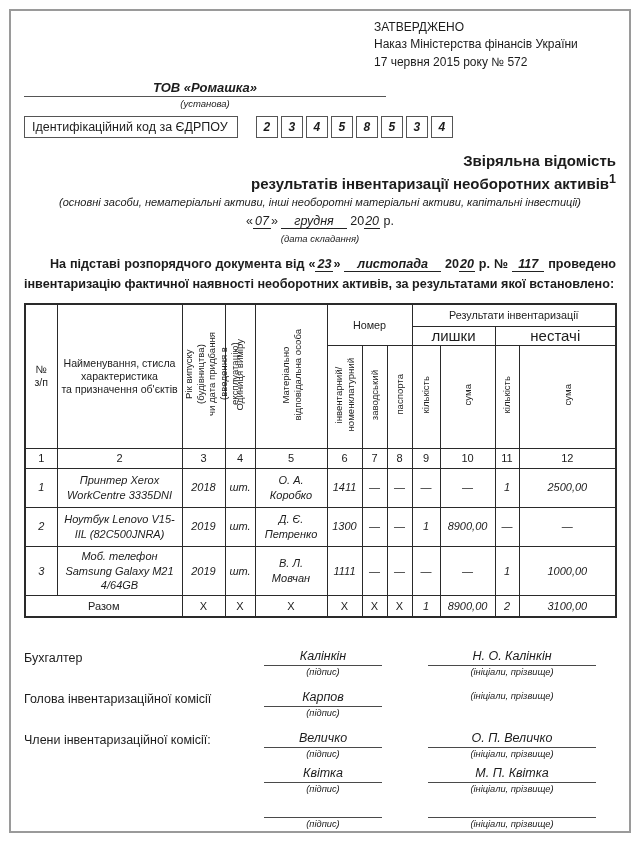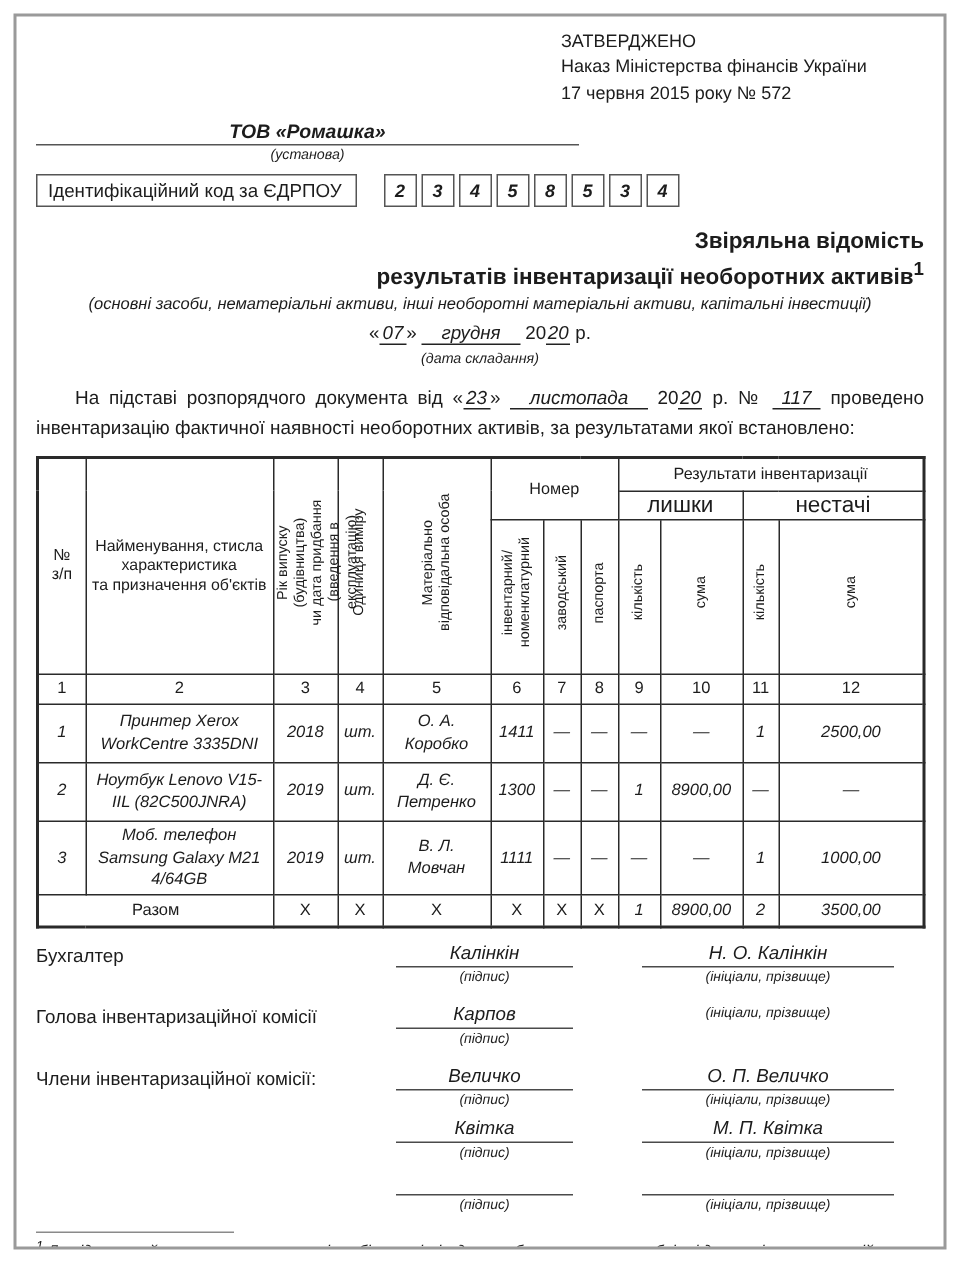--- a/index.html
+++ b/index.html
@@ -21,35 +21,35 @@
   .digit-cell { border:1.6px solid #555; width:22px; display:flex; align-items:center; justify-content:center; font-style:italic; font-weight:bold; font-size:12px; }
   
   .title { text-align:right; margin-top:13px; font-size:15px; font-weight:bold; line-height:1.3; }
   .subtitle { text-align:center; font-size:11px; margin-top:3px;font-style:italic; }
   .date-line { text-align:center; font-size:12.5px; margin-top:6px; }
   .date-caption { text-align:center; font-style:italic; font-size:9.5px; margin-top:5px; }
   .fill { font-style:italic; border-bottom:1.2px solid #222; padding:0 2px; }
   .fill.wide { padding:0 13px; }
   .fill.mid { padding:0 6px; }
   
-  .intro { margin-top:11px; font-size:12.6px; line-height:1.55; text-align:justify; text-indent:26px; }
+  .intro { margin-top:11px; font-size:12.6px; line-height:1.55; text-align:justify; text-indent:26px;font-weight:bold; }
   
   table.inv { border-collapse:collapse; table-layout:fixed; width:591px; margin-top:9px; border:2px solid #2a2a2a; }
   table.inv th, table.inv td { border:1px solid #2a2a2a; font-weight:normal; vertical-align:middle; text-align:center; }
   th.hcell { font-size:10.6px; line-height:1.25; white-space:pre-line; padding:2px; }
   th.grp { font-size:10.8px; height:22px; }
   th.grp2 { font-size:15px; height:19px; }
   th.vcell { height:103px; padding:2px 0; }
   .vtext { writing-mode:vertical-rl; transform:rotate(180deg); font-size:9.6px; line-height:1.2; white-space:pre-line; display:inline-block; max-height:100px; }
   td.num-cell { height:20px; font-size:11px; }
   td.data-cell { font-style:italic; font-size:11px; height:39px; padding:2px 3px; line-height:1.35; }
   td.total-cell, td.total-label { font-weight:bold; font-size:11px; height:21px; }
   td.total-cell.it { font-style:italic; }
   
-  .sig-section { margin-top:9px; }
+  .sig-section { margin-top:31px; }
   .sig-row { display:flex; align-items:flex-start; }
   .sig-row.gap-lg { margin-bottom:13px; }
   .sig-row.gap-sm { margin-bottom:7px; }
   .sig-role { width:228px; font-size:12.5px; padding-top:2px; }
   .sig-col { width:118px; margin-left:12px; }
   .name-col { width:168px; margin-left:46px; }
   .uline { border-bottom:1.5px solid #4a4a4a; text-align:center; font-style:italic; font-size:12.5px; min-height:17px; padding-bottom:0; }
   .ucaption { text-align:center; font-style:italic; font-size:9.3px; margin-top:1px; }
   
   .footnote-rule { width:132px; border-top:1.4px solid #8a8a8a; margin-top:13px; }
@@ -217,21 +217,21 @@
           <td class="total-label" colspan="2">Разом</td>
           <td class="total-cell">X</td>
           <td class="total-cell">X</td>
           <td class="total-cell">X</td>
           <td class="total-cell">X</td>
           <td class="total-cell">X</td>
           <td class="total-cell">X</td>
           <td class="total-cell it">1</td>
           <td class="total-cell it">8900,00</td>
           <td class="total-cell it">2</td>
-          <td class="total-cell it">3500,00</td>
+          <td class="total-cell it">3100,00</td>
         </tr>
     </tfoot>
   </table>
 
   <div class="sig-section">
 
     <div class="sig-row gap-lg">
       <div class="sig-role">Бухгалтер</div>
       <div class="sig-col">
         <div class="uline">Калінкін</div>

